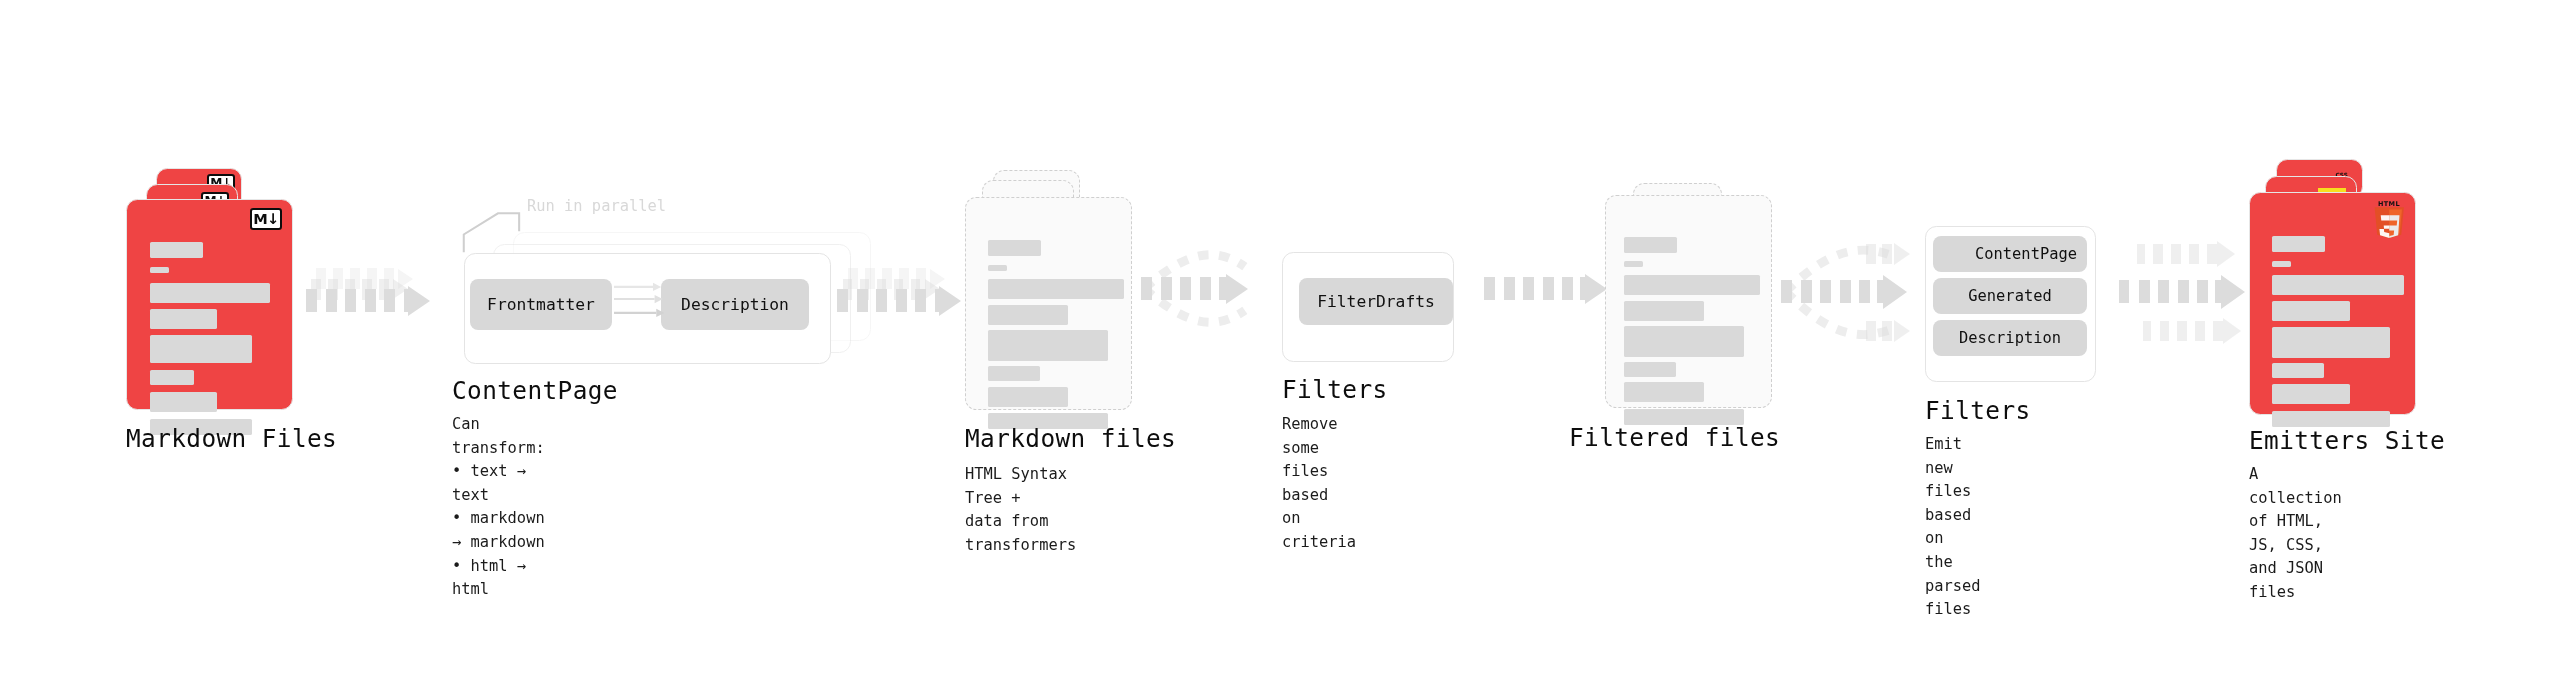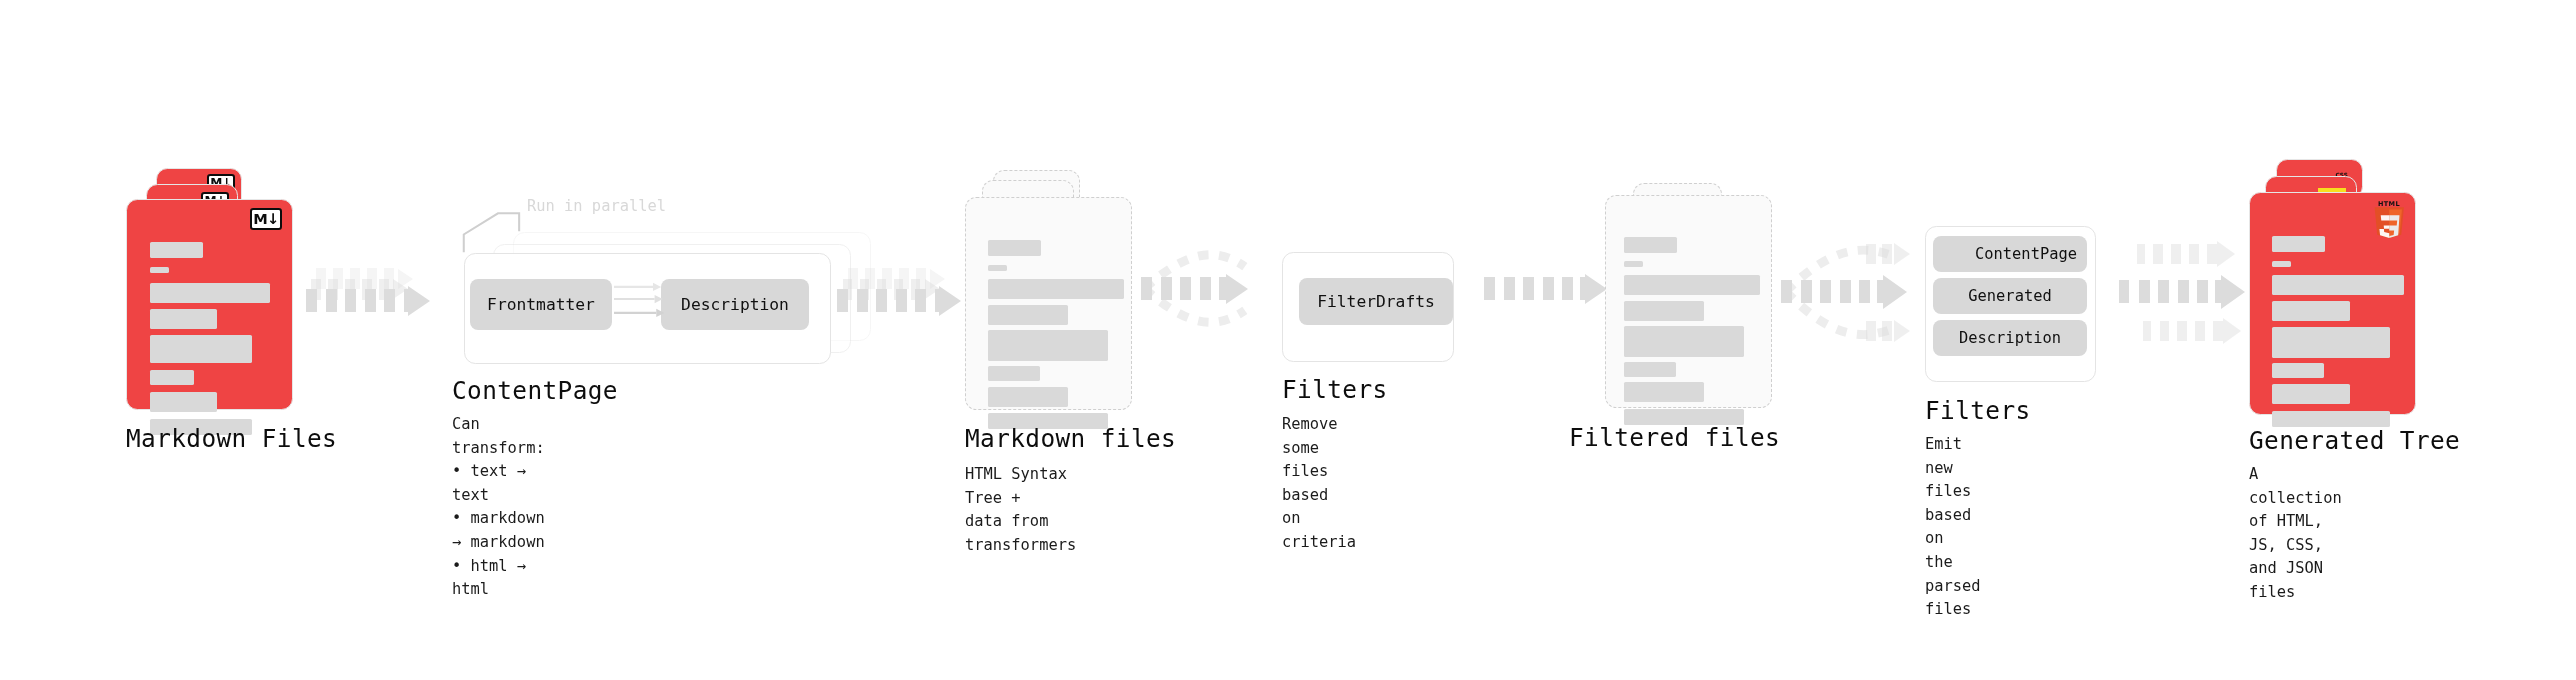--- a/index.html
+++ b/index.html
@@ -419,19 +419,19 @@
       <div class="line" style="left:22px;top:43px;width:53px;height:16.3px;"></div>
       <div class="line" style="left:22px;top:68px;width:18.7px;height:5.7px;"></div>
       <div class="line" style="left:22px;top:82px;width:132px;height:19.5px;"></div>
       <div class="line" style="left:22px;top:108px;width:78px;height:20.3px;"></div>
       <div class="line" style="left:22px;top:134px;width:118px;height:31px;"></div>
       <div class="line" style="left:22px;top:170px;width:52px;height:15.4px;"></div>
       <div class="line" style="left:22px;top:191px;width:78px;height:19.5px;"></div>
       <div class="line" style="left:22px;top:218px;width:118px;height:16.3px;"></div>
     </div>
 
-    <div class="abs stage-title" style="left:2249px;top:426px;">Generated Tree</div>
+    <div class="abs stage-title" style="left:2249px;top:426px;">Emitters Site</div>
     <div class="abs stage-desc" style="left:2249px;top:463px;">A collection of HTML,
 JS, CSS, and JSON files</div>
   </div>
 
 </div>
 
 
 </body></html>

